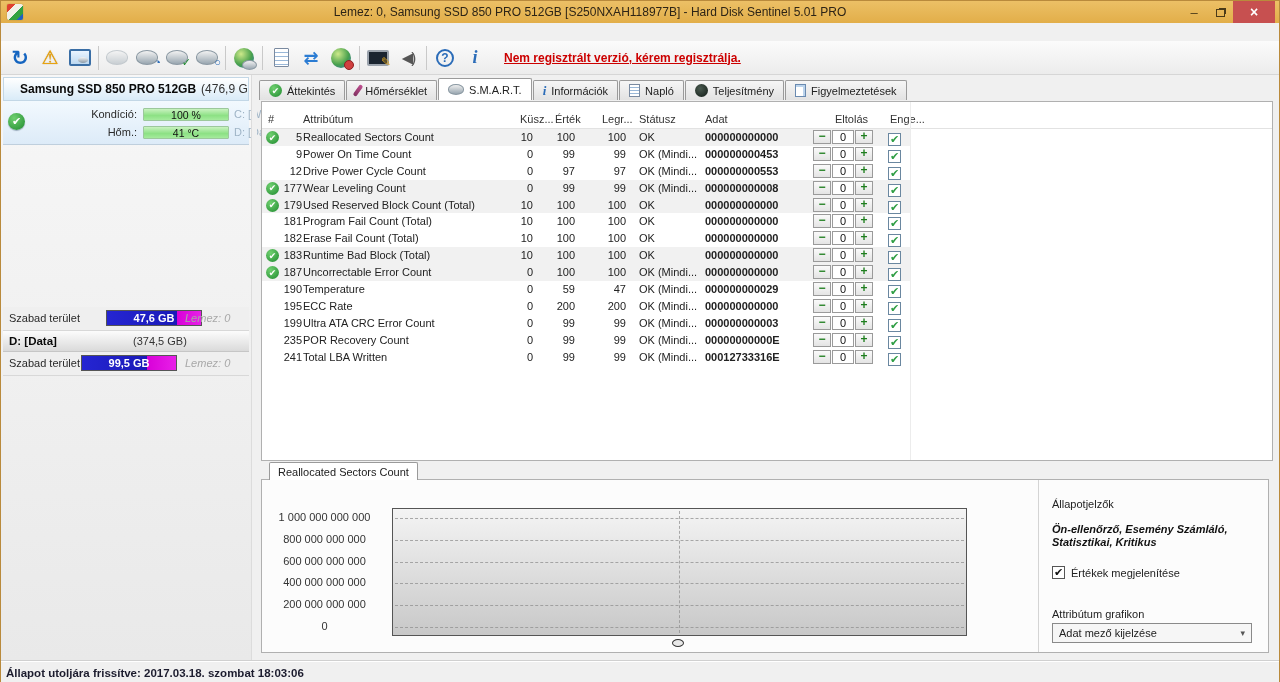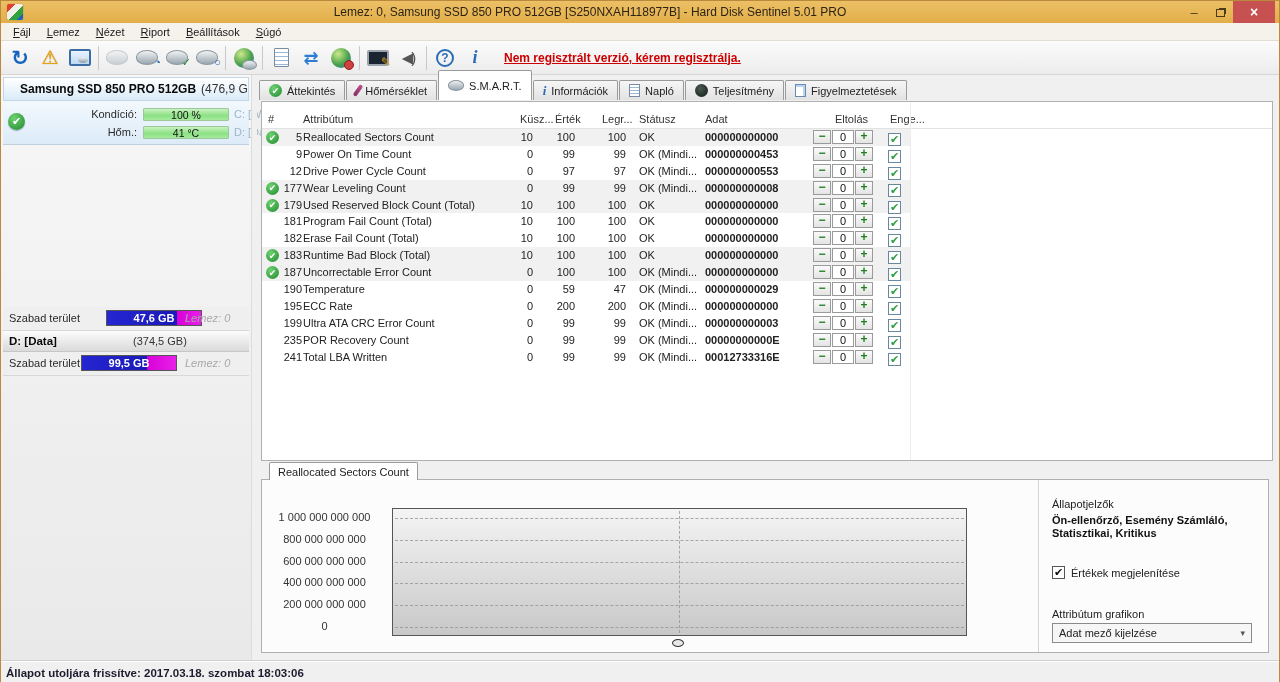--- a/index.html
+++ b/index.html
@@ -61,21 +61,21 @@
   .part-head b { margin-left:6px; color:#0a0a0a; font-size:11.5px; }
   .part-head .psize { position:absolute; left:130px; color:#333; }
   .part-free { position:absolute; left:2px; width:246px; height:24px; background:#efefef; border-bottom:1px solid #d8d8d8; }
   .pf-lbl { position:absolute; left:6px; top:5px; color:#2a2a2a; }
   .pf-bar { position:absolute; left:78px; top:3px; width:96px; height:16px; border:1px solid #555; text-align:center; color:#fff; font-weight:bold; font-size:11px; line-height:15px; }
   .pf-disk { position:absolute; left:182px; top:5px; color:#a8a8a8; font-style:italic; }
 
   
   .tabs { position:absolute; left:258px; top:78px; right:8px; height:21px; display:flex; align-items:flex-end; }
   .tab { height:20px; display:flex; align-items:center; padding:0 9px; border:1px solid #9a9a9a; border-bottom:none; border-radius:2px 2px 0 0; background:linear-gradient(#f6f6f6,#e2e2e2); margin-right:1px; white-space:nowrap; }
-  .tab.active { height:30px; background:#fff; position:relative; z-index:2; }
+  .tab.active { height:22px; background:#fff; position:relative; z-index:2; }
   .tab .ticon { margin-right:5px; display:inline-flex; }
   .ti-check { width:13px; height:13px; border-radius:50%; background:radial-gradient(circle at 35% 30%,#6fd06f,#1f8a2f); color:#fff; font-size:9px; font-weight:bold; display:flex; align-items:center; justify-content:center; }
   .ti-thermo { width:4px; height:13px; border-radius:3px; background:linear-gradient(#c05090,#803060); transform:rotate(35deg); }
   .ti-disk { width:16px; height:11px; border-radius:50%/45%; background:linear-gradient(#eee,#97a5af); border:1px solid #8a98a2; }
   .ti-info { font-family:"Liberation Serif",serif; font-style:italic; font-weight:bold; color:#2b6cb8; font-size:13px; line-height:1; }
   .ti-doc { width:11px; height:13px; background:repeating-linear-gradient(#fff 0 2px,#9ab8d8 2px 3px); border:1px solid #7a8aa0; }
   .ti-gauge { width:13px; height:13px; border-radius:50%; background:radial-gradient(circle at 40% 35%,#4a5a50,#101a14); }
   .ti-page { width:11px; height:13px; background:#fff; border:1px solid #6a8ab0; box-shadow:inset -3px 3px 0 -1px #bcd4ec; }
 
   
@@ -106,21 +106,21 @@
   .chart-tab { position:absolute; left:268px; top:461px; height:18px; background:#fff; border:1px solid #9a9a9a; border-bottom:none; border-radius:2px 2px 0 0; display:flex; align-items:center; padding:0 8px; z-index:2; }
   .bottom-panel { position:absolute; left:260px; top:478px; width:1008px; height:174px; background:#fcfcfc; border:1px solid #b0b0b0; }
   .ytick { position:absolute; left:0; width:125px; text-align:center; color:#333; }
   .plot { position:absolute; left:130px; top:28px; width:575px; height:128px; border:1px solid #555; background:linear-gradient(#f4f4f4,#c8c8c8); }
   .gridline { position:absolute; left:2px; right:2px; border-top:1px dashed #909090; opacity:.75; }
   .vline { position:absolute; top:2px; bottom:2px; left:286px; border-left:1px dashed #909090; opacity:.75; }
   .handle { position:absolute; left:410px; top:159px; width:12px; height:8px; border:1px solid #333; border-radius:50%; background:#e8e8e8; }
   .panel-div { position:absolute; left:776px; top:0; bottom:0; border-left:1px solid #d4d4d4; }
   .info-block { position:absolute; left:790px; top:18px; width:212px; }
   .info-title { color:#222; }
-  .info-sub { font-weight:bold; color:#111; margin-top:4px; line-height:13px; }
+  .info-sub { font-weight:bold; color:#111; margin-top:13px; line-height:13px;font-style:italic; }
   .info-check { position:absolute; left:790px; top:86px; display:flex; align-items:center; }
   .info-check .cbx { margin-right:6px; border-color:#555; color:#111; }
   .dd-label { position:absolute; left:790px; top:128px; color:#222; }
   .dropdown { position:absolute; left:790px; top:143px; width:200px; height:20px; background:#f6f6f6; border:1px solid #8a8a8a; display:flex; align-items:center; padding:0 6px; }
   .dropdown .arrow { margin-left:auto; color:#555; font-size:9px; }
 
   
   .statusbar { position:absolute; left:0; top:660px; width:100%; height:22px; background:#f0f0f0; border-top:1px solid #fff; box-shadow:0 -1px 0 #d0d0d0; display:flex; align-items:center; padding-left:5px; font-weight:bold; color:#1c1c2e; font-size:11.5px; }
 </style>
 </head>
@@ -133,28 +133,20 @@
     <div class="title-text">Lemez: 0, Samsung SSD 850 PRO 512GB [S250NXAH118977B]  -  Hard Disk Sentinel 5.01 PRO</div>
     <div class="winbtns">
       <div class="winbtn">–</div>
       <div class="winbtn">
           <span class="restore-glyph"></span>
         </div>
       <div class="winbtn close">×</div>
     </div>
   </div>
 
-  <div class="menubar">
-      <span class="menu-item">Fájl</span>
-      <span class="menu-item">Lemez</span>
-      <span class="menu-item">Nézet</span>
-      <span class="menu-item">Riport</span>
-      <span class="menu-item">Beállítások</span>
-      <span class="menu-item">Súgó</span>
-    </div>
 
   <div class="toolbar">
     <span id="tb-icons" style="display:flex;align-items:center">
         <span class="tb-slot">
           <span class="g-refresh">↻</span>
         </span>
         <span class="tb-slot">
           <span class="g-warning">⚠</span>
         </span>
         <span class="tb-slot">

